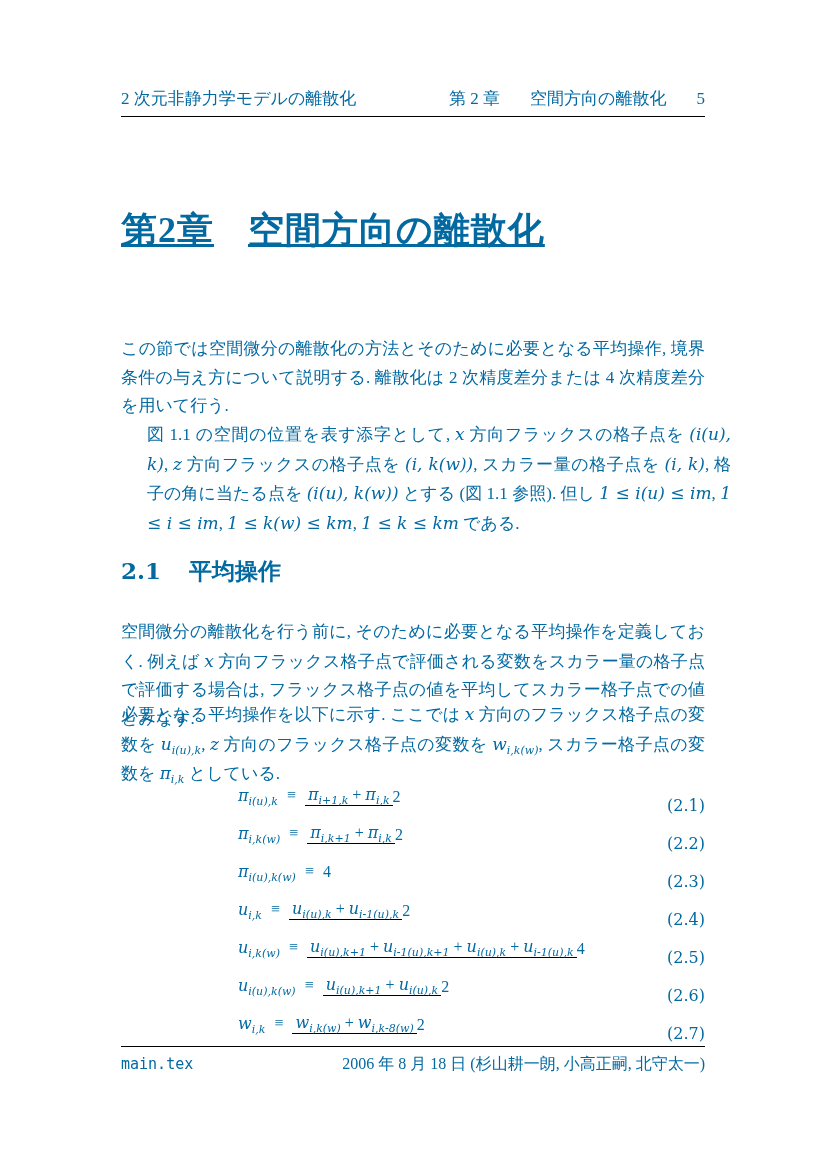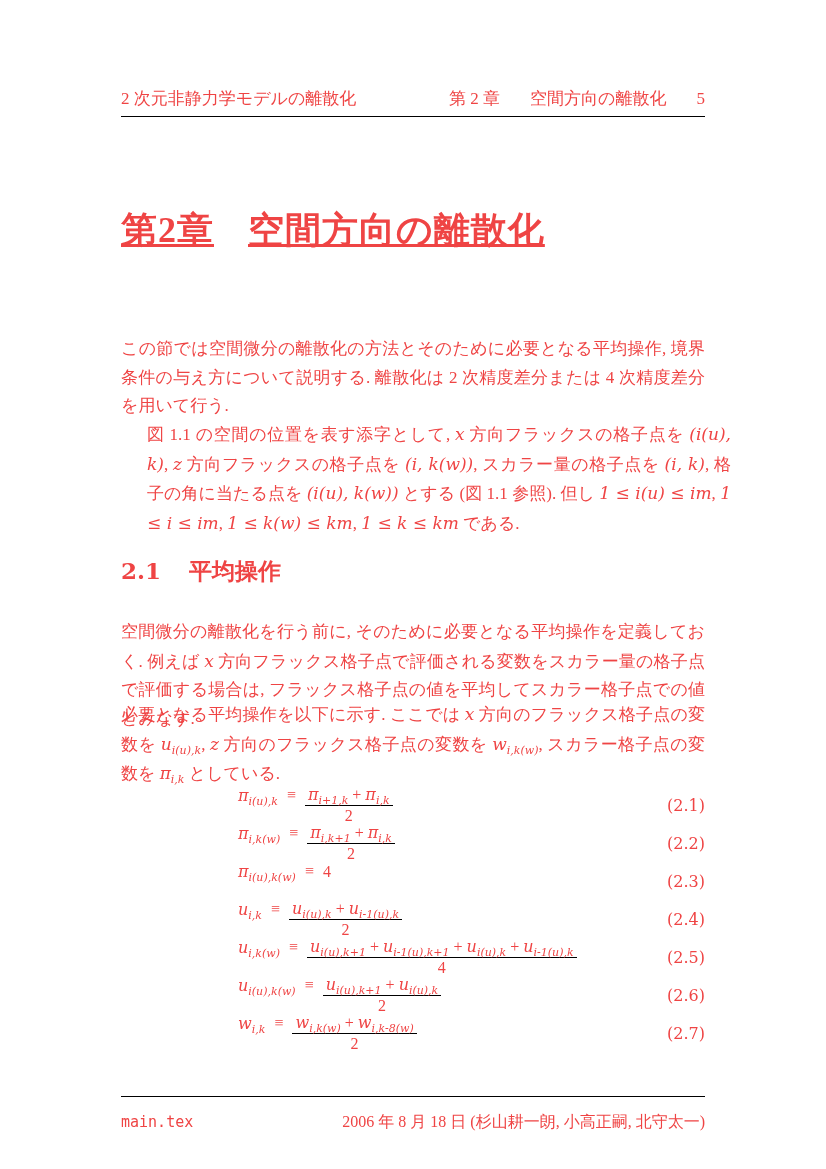--- a/index.html
+++ b/index.html
@@ -1,20 +1,20 @@
 <!DOCTYPE html>
 <html lang="ja"><head>
 <meta charset="utf-8">
 <style>
   html,body{margin:0;padding:0;background:#ffffff;}
   .page{
     position:relative;
     width:826px;height:1169px;
     background:#ffffff;
-    color:#ef4444;
+    color:#0369a1;
     font-family:"Liberation Serif","DejaVu Serif",serif;
     overflow:hidden;
   }
   .col{position:absolute;left:121px;width:584px;}
 
   
   .header{
     top:87px;
     display:flex;justify-content:space-between;align-items:baseline;
     font-size:17px;
@@ -61,39 +61,39 @@
   .equations{top:786px;}
   .eq-row{
     position:relative;
     display:flex;align-items:flex-start;
     height:38px;
     padding-left:117px;
     font-size:16px;
   }
   .eq-rel{margin:0 9px;font-style:normal;}
   .frac{
-    display:inline-flex;flex-direction:column;align-items:center;
+    display:inline-flex;flex-direction:row;align-items:center;
     vertical-align:middle;line-height:18px;
   }
   .frac .num{border-bottom:1px solid #000;padding:0 3px 1px;white-space:nowrap;}
   .frac .den{padding-top:1px;}
   .plus{font-style:normal;}
   .mvar{white-space:nowrap;}
   .eq-tag{
     position:absolute;right:0;top:50%;transform:translateY(-50%);
     font-style:normal;font-size:16px;
     font-family:"DejaVu Serif","Liberation Serif",serif;
   }
 
   
   .footer{
-    top:1096px;
+    top:1046px;
     display:flex;justify-content:space-between;align-items:baseline;
     border-top:1.5px solid #000;
-    padding-top:15px;
+    padding-top:7px;
     font-size:16px;
   }
   .footer-file{font-family:"DejaVu Sans Mono","Liberation Mono",monospace;font-size:15px;}
 </style>
 </head>
 <body>
 
 <div class="page">
 
   <div class="col header">

